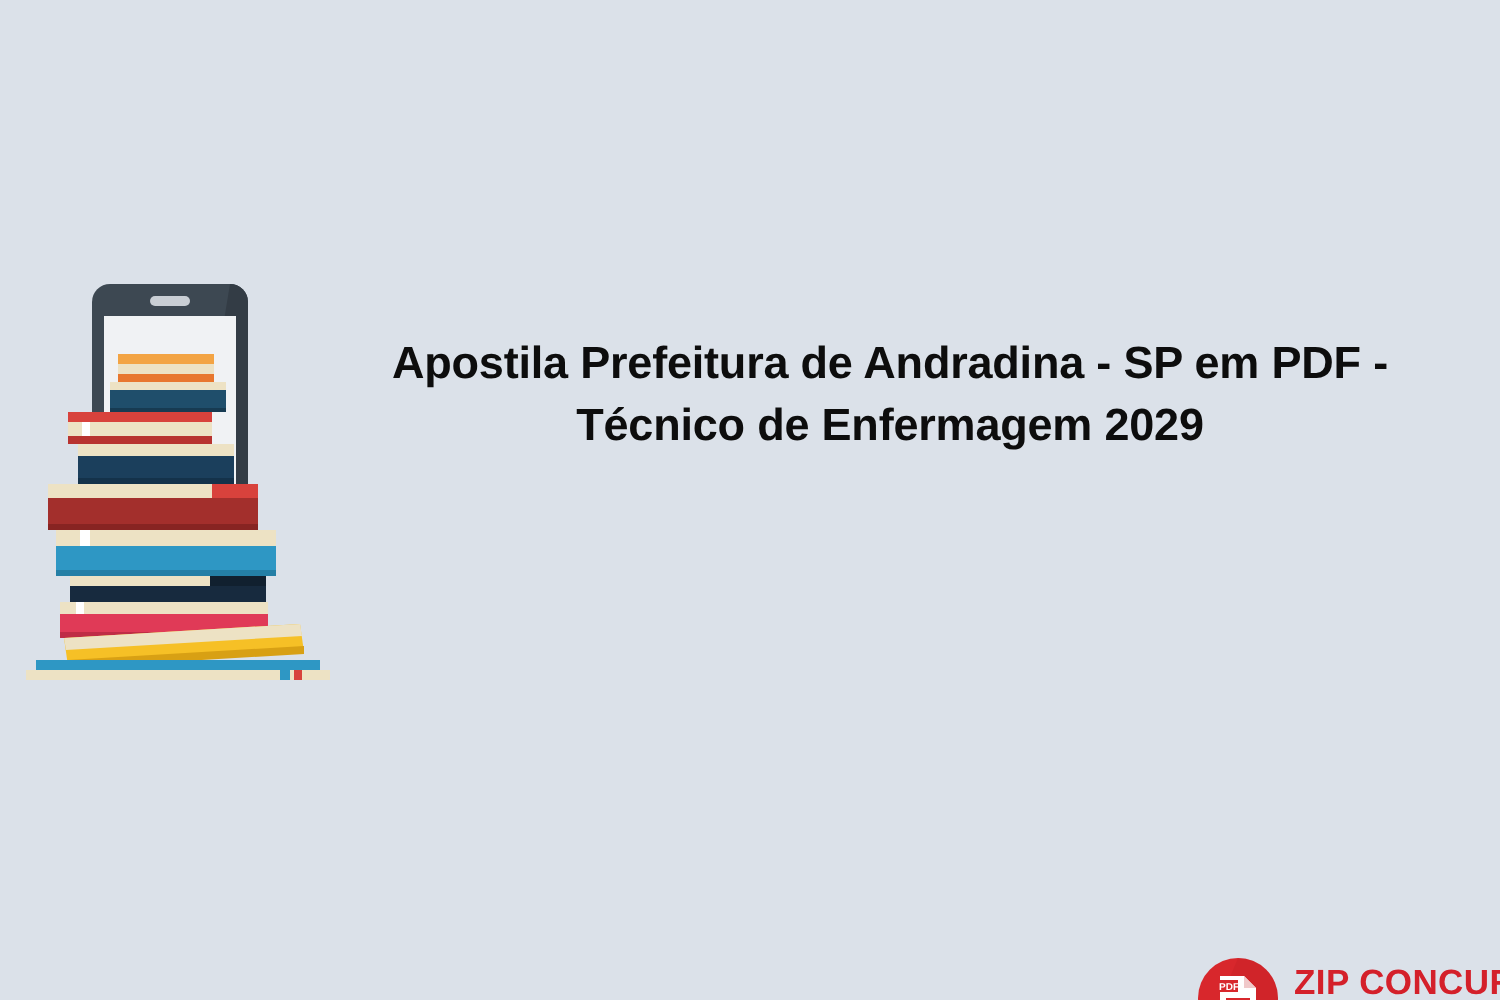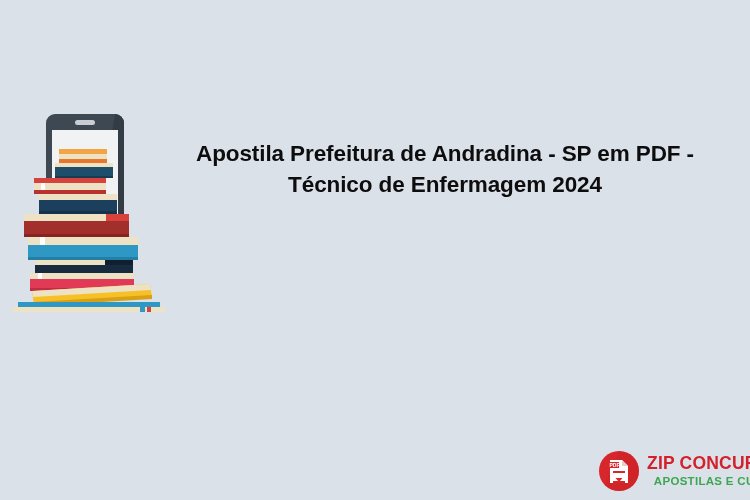--- a/index.html
+++ b/index.html
@@ -12,20 +12,21 @@
     overflow: hidden;
     background: #dbe1e9;
     font-family: "Liberation Sans", sans-serif;
   }
 
   .canvas {
     position: relative;
     width: 750px;
     height: 440px;
     background: #dbe1e9;
+    margin-top: 28px;
   }
 
   
   .illustration {
     position: absolute;
     left: 10px;
     top: 112px;
     width: 160px;
     height: 200px;
   }
@@ -171,21 +172,21 @@
           <rect x="130" y="195" width="5" height="11" fill="#2e97c4"></rect>
           <rect x="137" y="195" width="4" height="11" fill="#d8423c"></rect>
         </g>
 
       </g>
     </svg>
   </div>
 
   <div class="title-block">
     <div class="title-text">Apostila Prefeitura de Andradina - SP em PDF -</div>
-    <div class="title-text">Técnico de Enfermagem 2024</div>
+    <div class="title-text">Técnico de Enfermagem 2029</div>
   </div>
 
   <div class="brand">
     <div class="brand-mark">
       <svg width="42" height="42" viewBox="0 0 42 42" xmlns="http://www.w3.org/2000/svg">
         <circle cx="21" cy="21" r="20" fill="#d8272c"></circle>
         <path d="M21 1 a20 20 0 0 1 0 40 a20 20 0 0 1 -14.1 -5.9 z" fill="#c41f24" opacity="0.35"></path>
         <path d="M12 10 h12 l6 6 v17 h-18 z" fill="#ffffff"></path>
         <path d="M24 10 l6 6 h-6 z" fill="#f0c9ca"></path>
         <rect x="12" y="12" width="9" height="6" fill="#d8272c"></rect>

